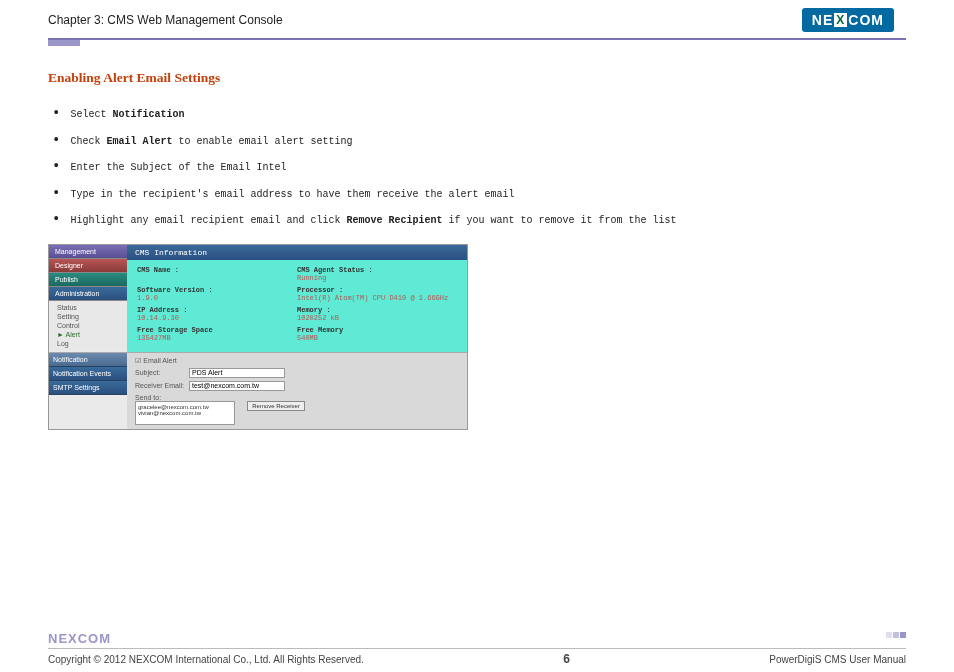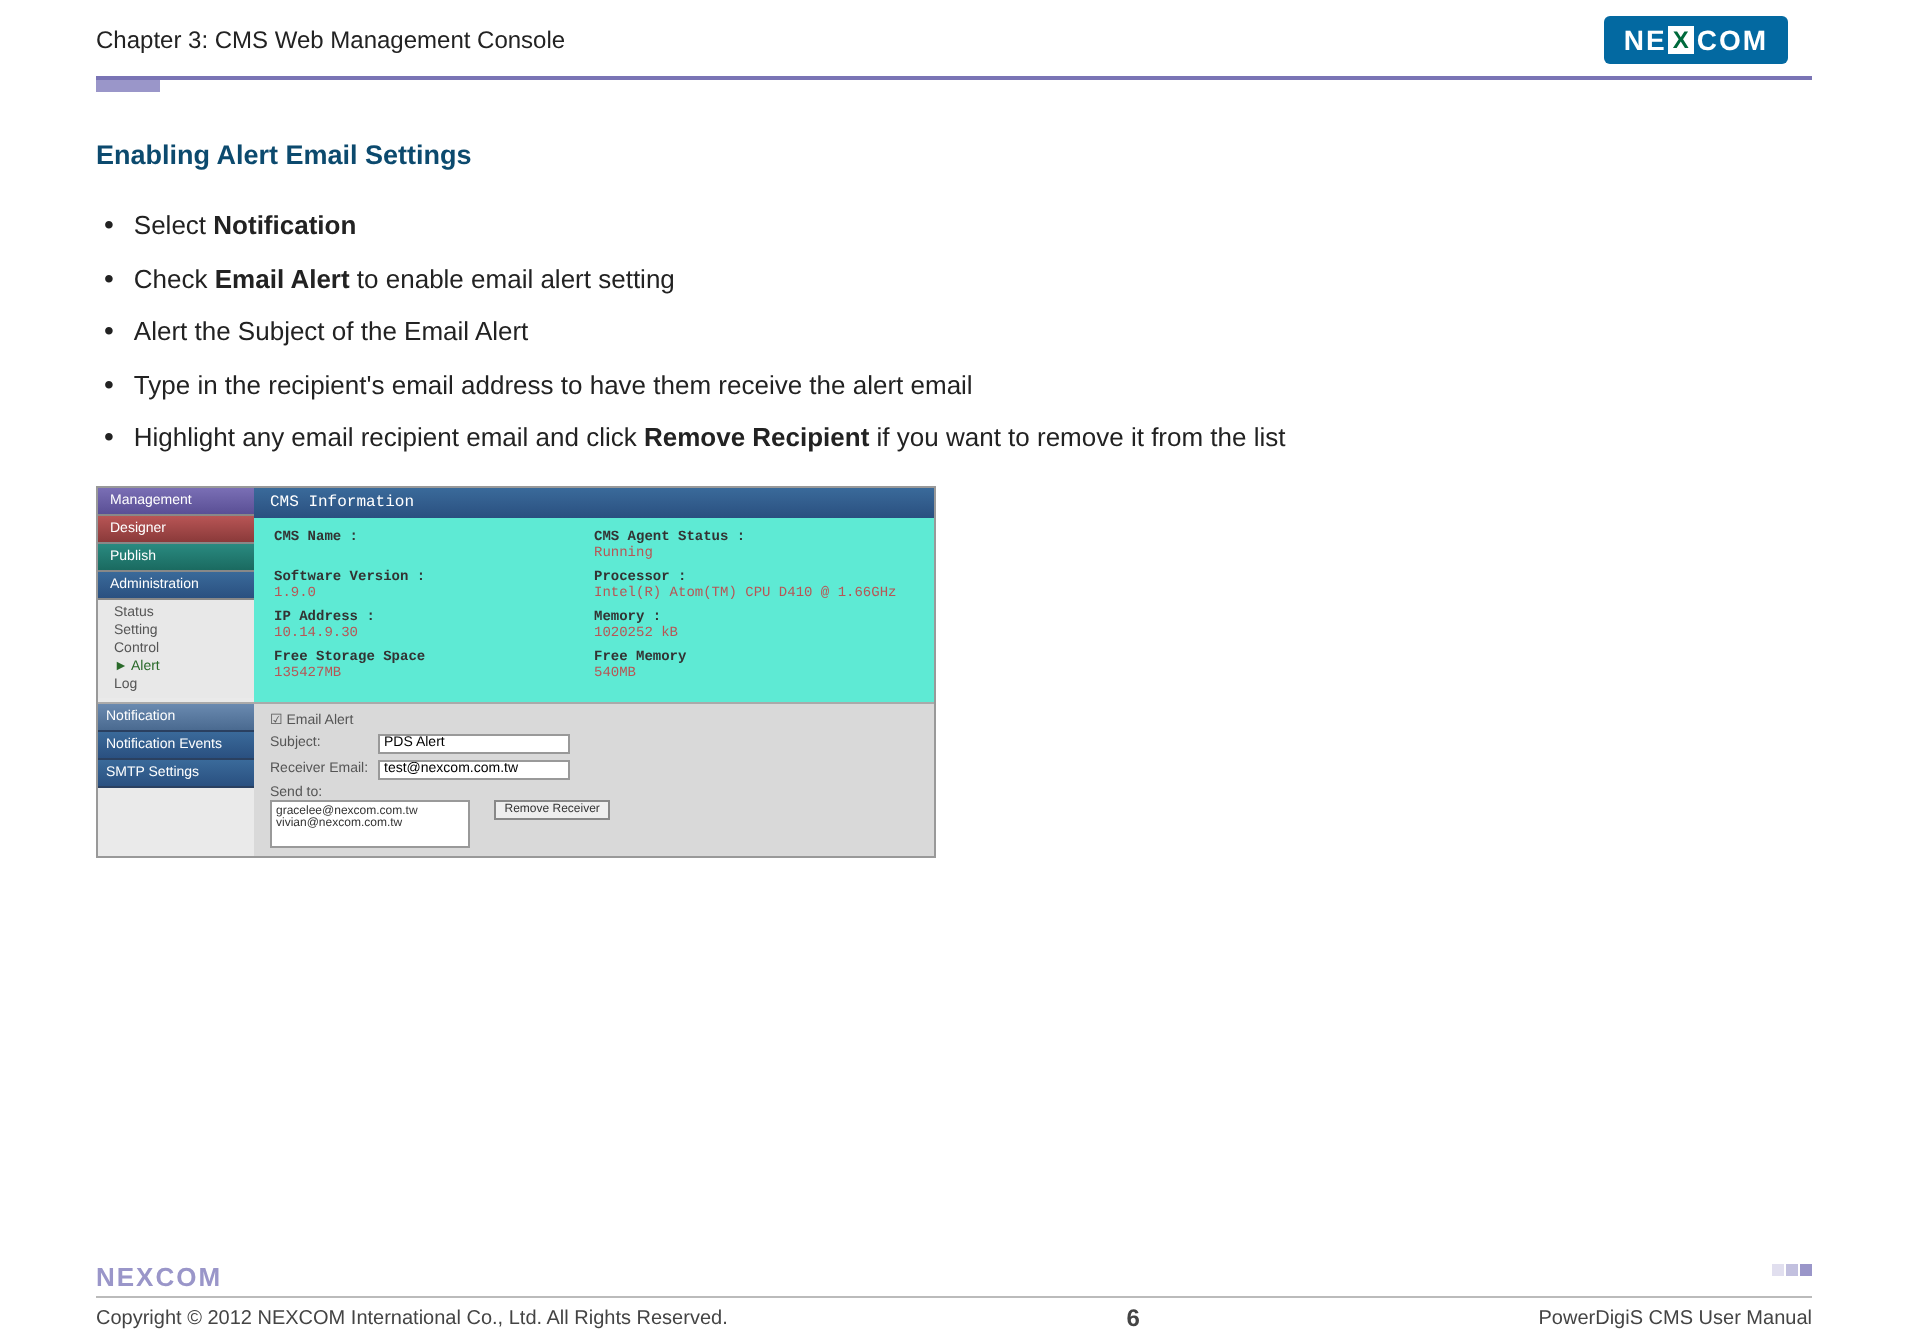--- a/index.html
+++ b/index.html
@@ -27,23 +27,23 @@
     padding: 4px 10px;
     border-radius: 3px;
     letter-spacing: 1px;
     display: flex;
     align-items: center;
   }
   .logo .x { background:#fff; color:#006a3c; padding:0 2px; margin:0 1px; font-size:12px; }
   .hr-top { margin:2px 48px 0 48px; height:2px; background:#7a74b5; }
   .hr-tab { width:32px; height:6px; background:#9a96c9; margin-left:48px; }
   .content { padding: 24px 48px 0 48px; }
-  .section-title { font-weight:bold; font-size:13.5px; margin-bottom:18px; color:#0c4a6e; }
+  .section-title { font-weight:bold; font-size:13.5px; margin-bottom:18px; color:#c2410c;font-family:Liberation Serif, serif; }
   .bullets { list-style: none; margin-left:4px; }
-  .bullets li { margin-bottom:7px; font-size:13px; line-height:1.4; }
+  .bullets li { margin-bottom:7px; font-size:10px; line-height:1.4;font-family:Liberation Mono, monospace; }
   .bullets li::before { content:"•"; margin-right:10px; font-size:14px; }
   .bold { font-weight:bold; }
 
   .screenshot {
     border:1px solid #999;
     width:420px;
     margin-top:14px;
     background:#d9d9d9;
     font-size:8px;
     color:#333;
@@ -108,21 +108,21 @@
   </div>
 </div>
 <div class="hr-top"></div>
 <div class="hr-tab"></div>
 
 <div class="content">
   <div class="section-title">Enabling Alert Email Settings</div>
   <ul class="bullets">
     <li><span>Select </span><span class="bold">Notification</span></li>
     <li><span>Check </span><span class="bold">Email Alert</span><span> to enable email alert setting</span></li>
-    <li><span>Alert the Subject of the Email Alert</span></li>
+    <li><span>Enter the Subject of the Email Intel</span></li>
     <li><span>Type in the recipient's email address to have them receive the alert email</span></li>
     <li><span>Highlight any email recipient email and click </span><span class="bold">Remove Recipient</span><span> if you want to remove it from the list</span></li>
   </ul>
 
   <div class="screenshot">
     <div class="ss-top">
       <div class="ss-sidebar">
         <div class="ss-btn purple">Management</div>
         <div class="ss-btn red">Designer</div>
         <div class="ss-btn teal">Publish</div>

